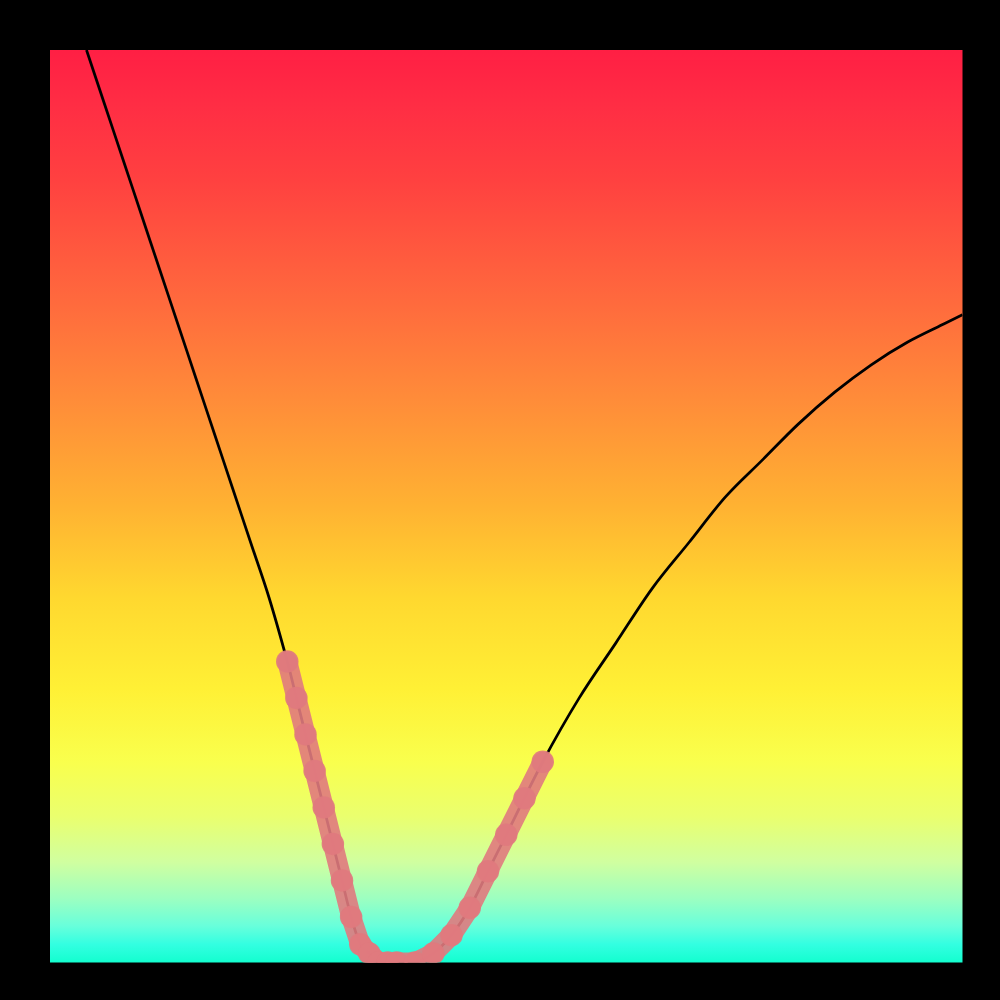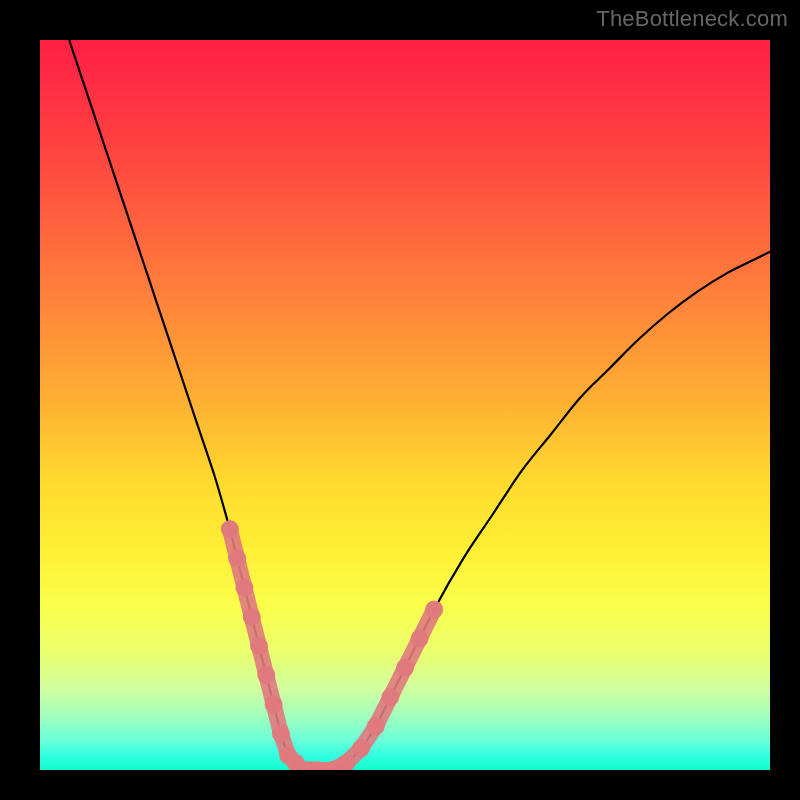--- a/index.html
+++ b/index.html
@@ -55,21 +55,20 @@
     position: absolute;
     left: 0; top: 0;
     width: 730px;
     height: 730px;
   }
 </style>
 </head>
 <body>
 
 <div class="outer">
-  <div class="watermark">TheBottleneck.com</div>
   <div class="plot-area">
     <svg class="curve-layer" viewBox="0 0 730 730" preserveAspectRatio="none">
       <path id="curve-path" fill="none" stroke="#000000" stroke-width="2.2" d="M 29.20 0.00 C 31.63 7.30, 38.93 29.20, 43.80 43.80 C 48.67 58.40, 53.53 73.00, 58.40 87.60 C 63.27 102.20, 68.13 116.80, 73.00 131.40 C 77.87 146.00, 82.73 160.60, 87.60 175.20 C 92.47 189.80, 97.33 204.40, 102.20 219.00 C 107.07 233.60, 111.93 248.20, 116.80 262.80 C 121.67 277.40, 126.53 292.00, 131.40 306.60 C 136.27 321.20, 141.13 335.80, 146.00 350.40 C 150.87 365.00, 155.73 379.60, 160.60 394.20 C 165.47 408.80, 170.33 422.18, 175.20 438.00 C 180.07 453.82, 186.15 475.72, 189.80 489.10 C 193.45 502.48, 194.67 508.57, 197.10 518.30 C 199.53 528.03, 201.97 537.77, 204.40 547.50 C 206.83 557.23, 209.27 566.97, 211.70 576.70 C 214.13 586.43, 216.57 596.17, 219.00 605.90 C 221.43 615.63, 223.87 625.37, 226.30 635.10 C 228.73 644.83, 231.17 654.57, 233.60 664.30 C 236.03 674.03, 238.47 684.98, 240.90 693.50 C 243.33 702.02, 245.77 710.53, 248.20 715.40 C 250.63 720.27, 253.07 720.27, 255.50 722.70 C 257.93 725.13, 260.37 728.78, 262.80 730.00 C 265.23 731.22, 267.67 730.00, 270.10 730.00 C 272.53 730.00, 273.75 730.00, 277.40 730.00 C 281.05 730.00, 287.13 731.22, 292.00 730.00 C 296.87 728.78, 301.73 726.35, 306.60 722.70 C 311.47 719.05, 316.33 714.18, 321.20 708.10 C 326.07 702.02, 330.93 694.72, 335.80 686.20 C 340.67 677.68, 345.53 666.73, 350.40 657.00 C 355.27 647.27, 357.70 642.40, 365.00 627.80 C 372.30 613.20, 384.47 587.65, 394.20 569.40 C 403.93 551.15, 413.67 534.12, 423.40 518.30 C 433.13 502.48, 442.87 489.10, 452.60 474.50 C 462.33 459.90, 472.07 444.08, 481.80 430.70 C 491.53 417.32, 501.27 406.37, 511.00 394.20 C 520.73 382.03, 530.47 368.65, 540.20 357.70 C 549.93 346.75, 559.67 338.23, 569.40 328.50 C 579.13 318.77, 588.87 308.43, 598.60 299.30 C 608.33 290.18, 618.07 281.66, 627.80 273.75 C 637.53 265.84, 647.27 258.54, 657.00 251.85 C 666.73 245.16, 676.47 239.07, 686.20 233.60 C 695.93 228.12, 708.10 222.65, 715.40 219.00 C 722.70 215.35, 727.57 212.92, 730.00 211.70"></path>
       <g id="markers">
           <line x1="379.60" y1="598.60" x2="394.20" y2="569.40" stroke="#e07a7e" stroke-width="16" stroke-linecap="round" stroke-opacity="0.9"></line>
           <line x1="365.00" y1="627.80" x2="379.60" y2="598.60" stroke="#e07a7e" stroke-width="16" stroke-linecap="round" stroke-opacity="0.9"></line>
           <line x1="350.40" y1="657.00" x2="365.00" y2="627.80" stroke="#e07a7e" stroke-width="16" stroke-linecap="round" stroke-opacity="0.9"></line>
           <line x1="335.80" y1="686.20" x2="350.40" y2="657.00" stroke="#e07a7e" stroke-width="16" stroke-linecap="round" stroke-opacity="0.9"></line>
           <line x1="321.20" y1="708.10" x2="335.80" y2="686.20" stroke="#e07a7e" stroke-width="16" stroke-linecap="round" stroke-opacity="0.9"></line>
           <line x1="306.60" y1="722.70" x2="321.20" y2="708.10" stroke="#e07a7e" stroke-width="16" stroke-linecap="round" stroke-opacity="0.9"></line>

